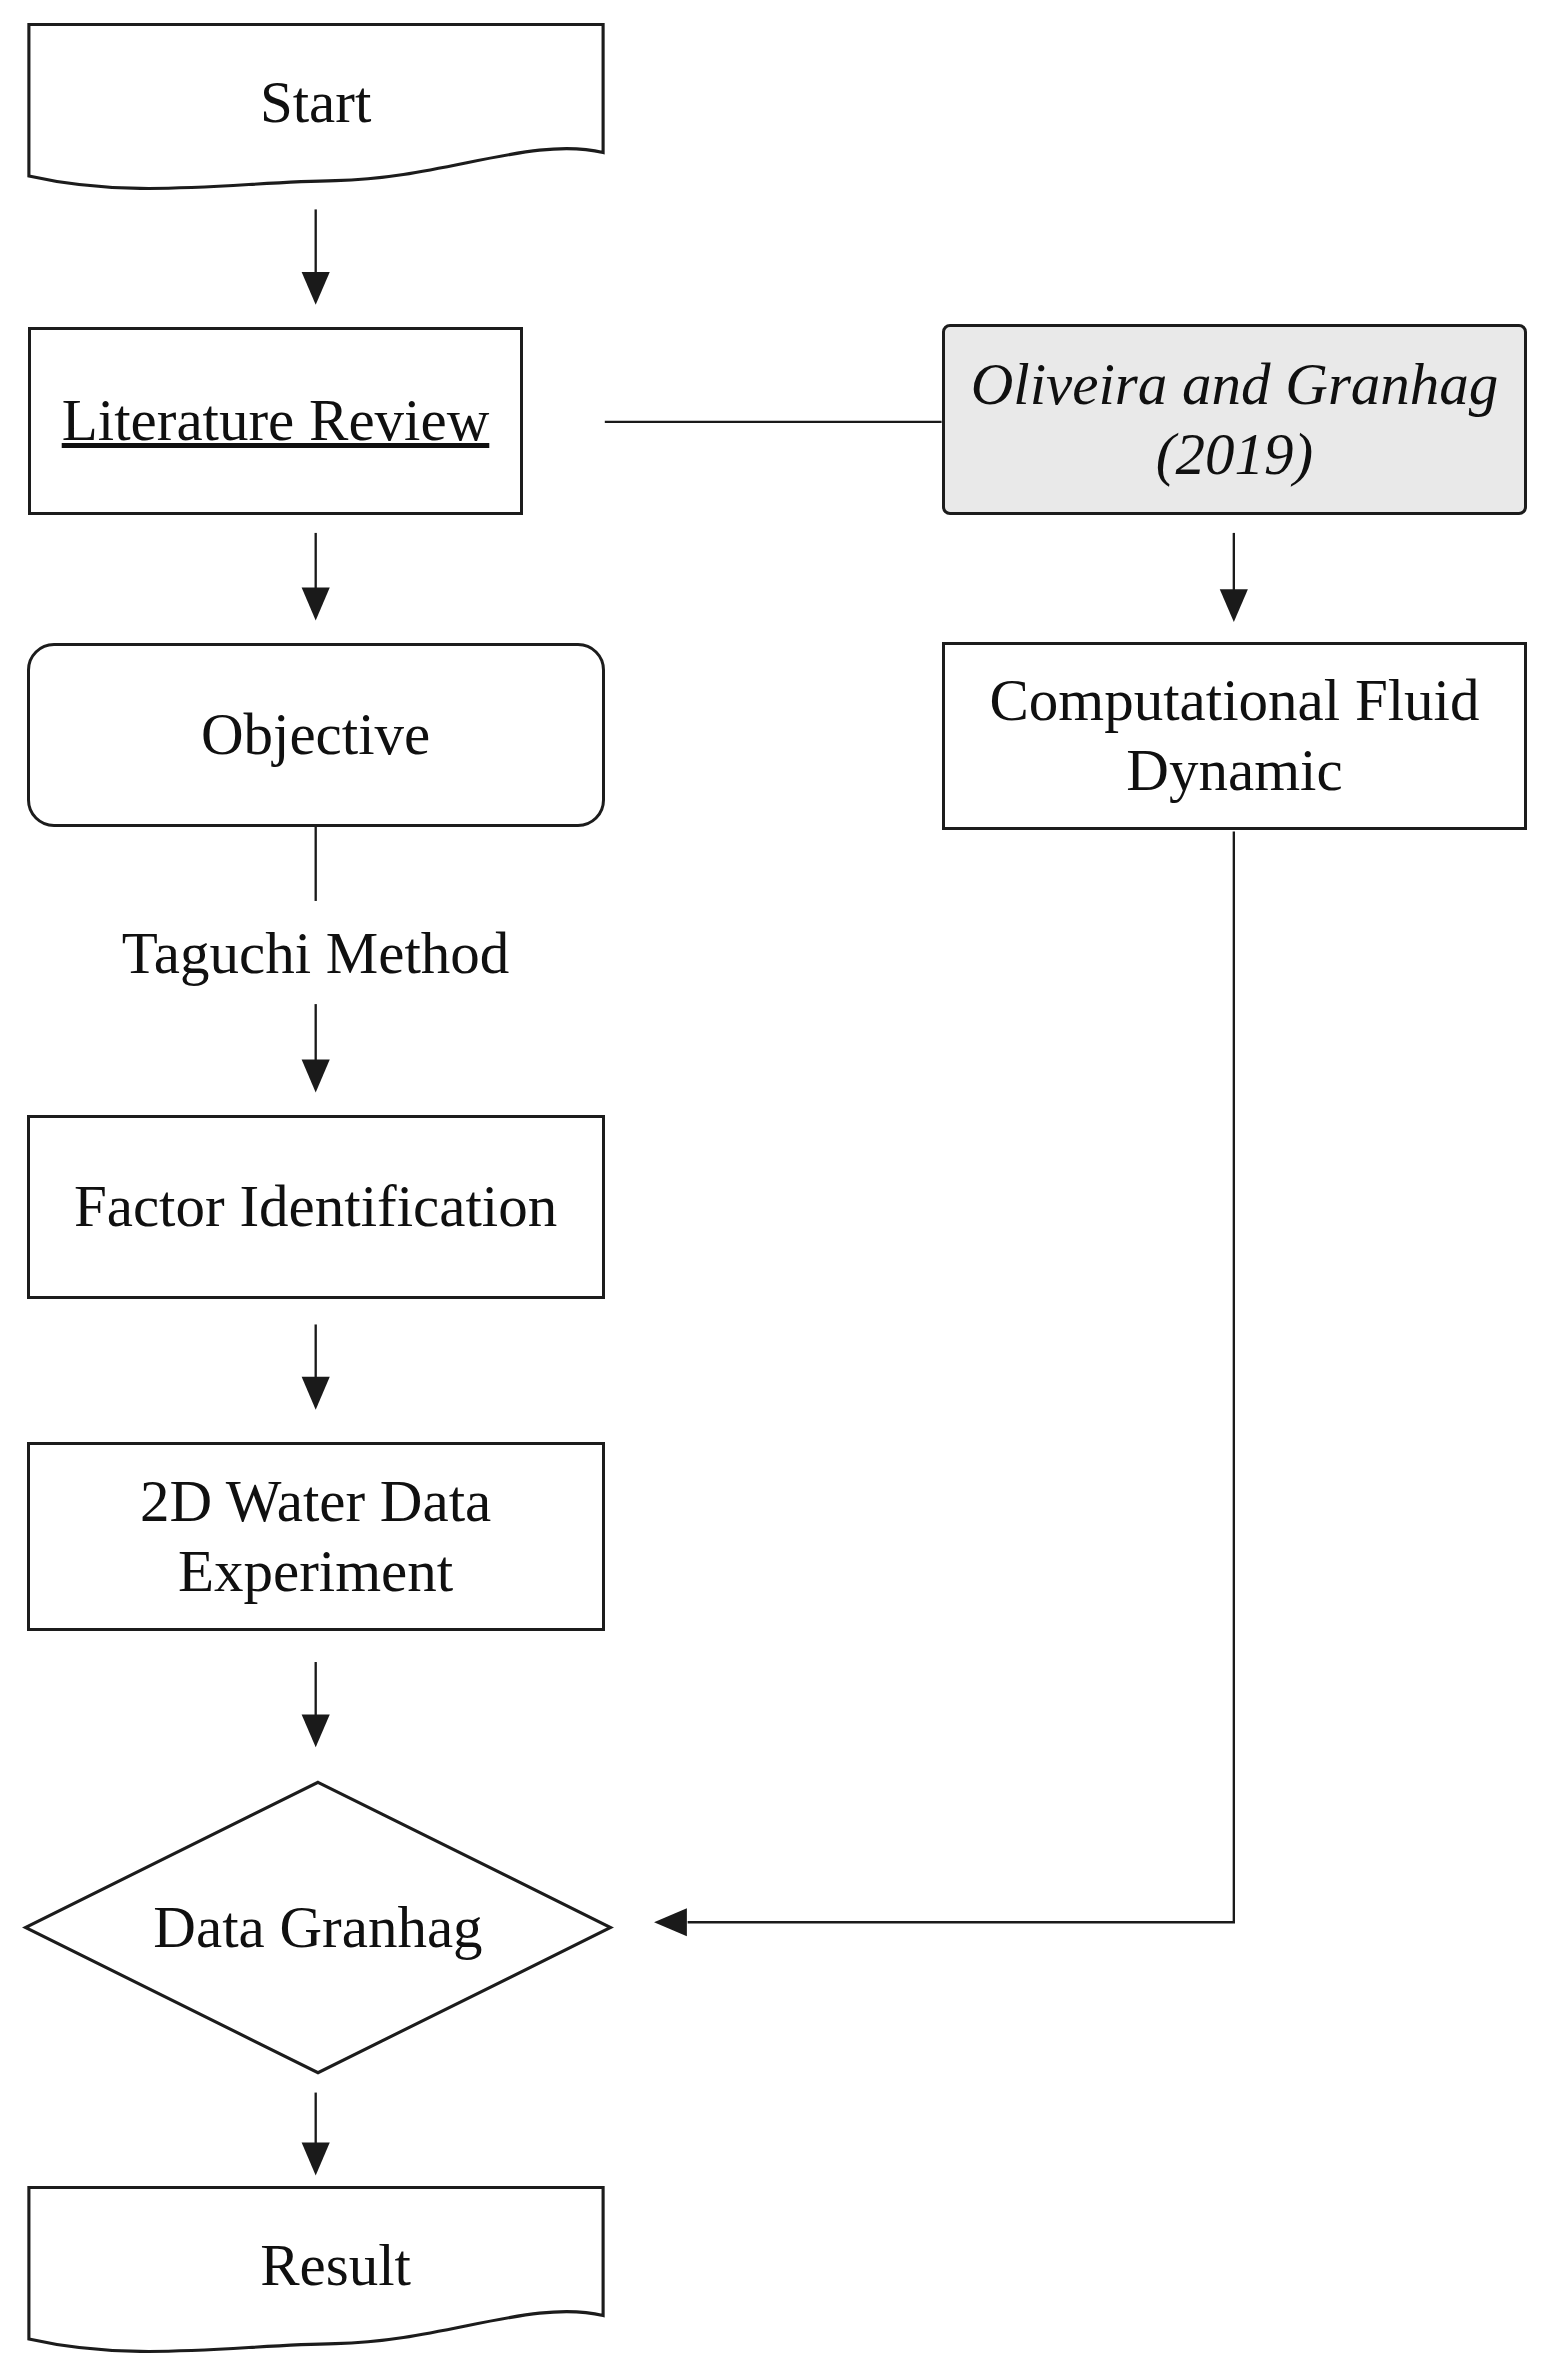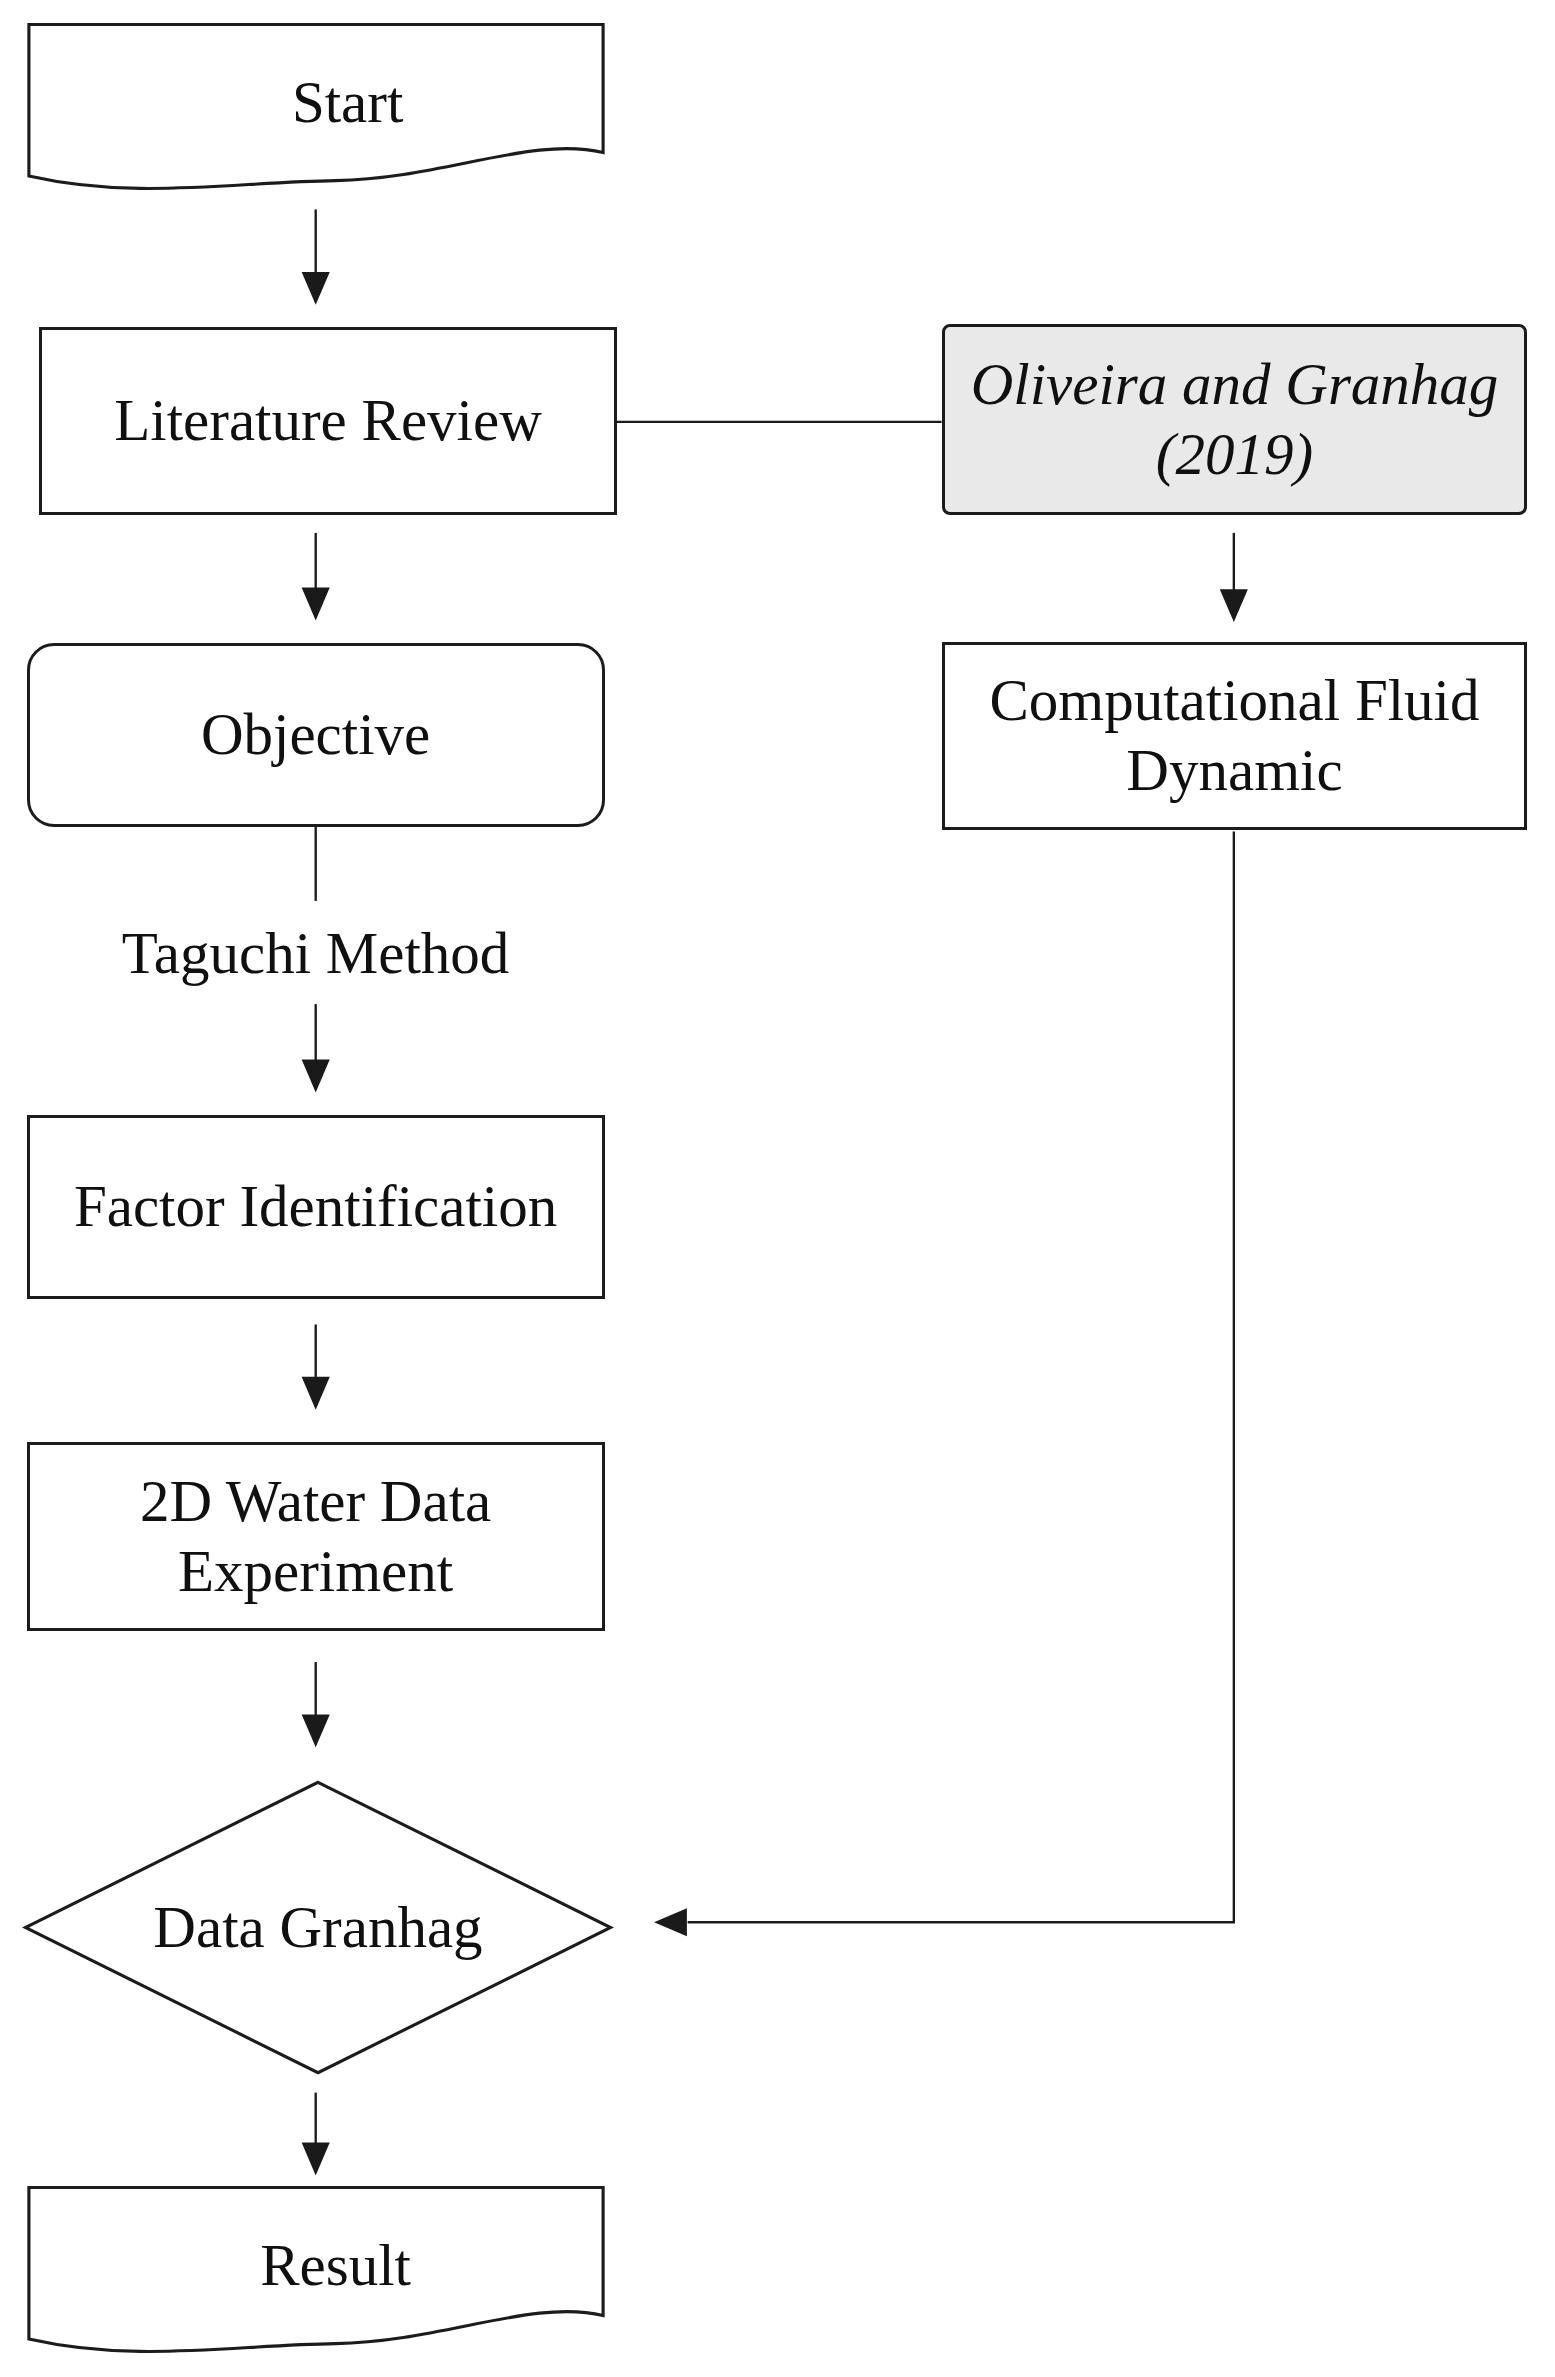--- a/index.html
+++ b/index.html
@@ -94,23 +94,23 @@
 
     <g>
       <path class="conn" d="M1579,1064 V2460 H880"></path>
       <polygon class="arrowhead" points="879,2442 879,2478 837,2460"></polygon>
     </g>
   </svg>
 
   <svg class="shape-svg" style="left:26.6px;top:23.4px;" width="578" height="181" viewBox="0 0 740 232">
     <path class="doc-path" d="M2,2 H738 V166 C648,144 530,200 395,202 C262,204 138,227 2,196 Z"></path>
   </svg>
-  <div class="shape-label" style="left:26.6px;top:27px;width:578px;height:152px;margin-left:32px;">Start</div>
+  <div class="shape-label" style="left:26.6px;top:27px;width:578px;height:152px;">Start</div>
 
-  <div class="node rect" style="left:39px;top:327px;width:578px;height:188px;">
+  <div class="node rect" style="left:28px;top:327px;width:495px;height:188px;text-decoration:underline;">
     <span>Literature Review</span>
   </div>
 
   <div class="node rounded two-line" style="left:942px;top:324px;width:585px;height:191px;">
     <div>
       <span>Oliveira and Granhag</span>
       <span>(2019)</span>
     </div>
   </div>
 

